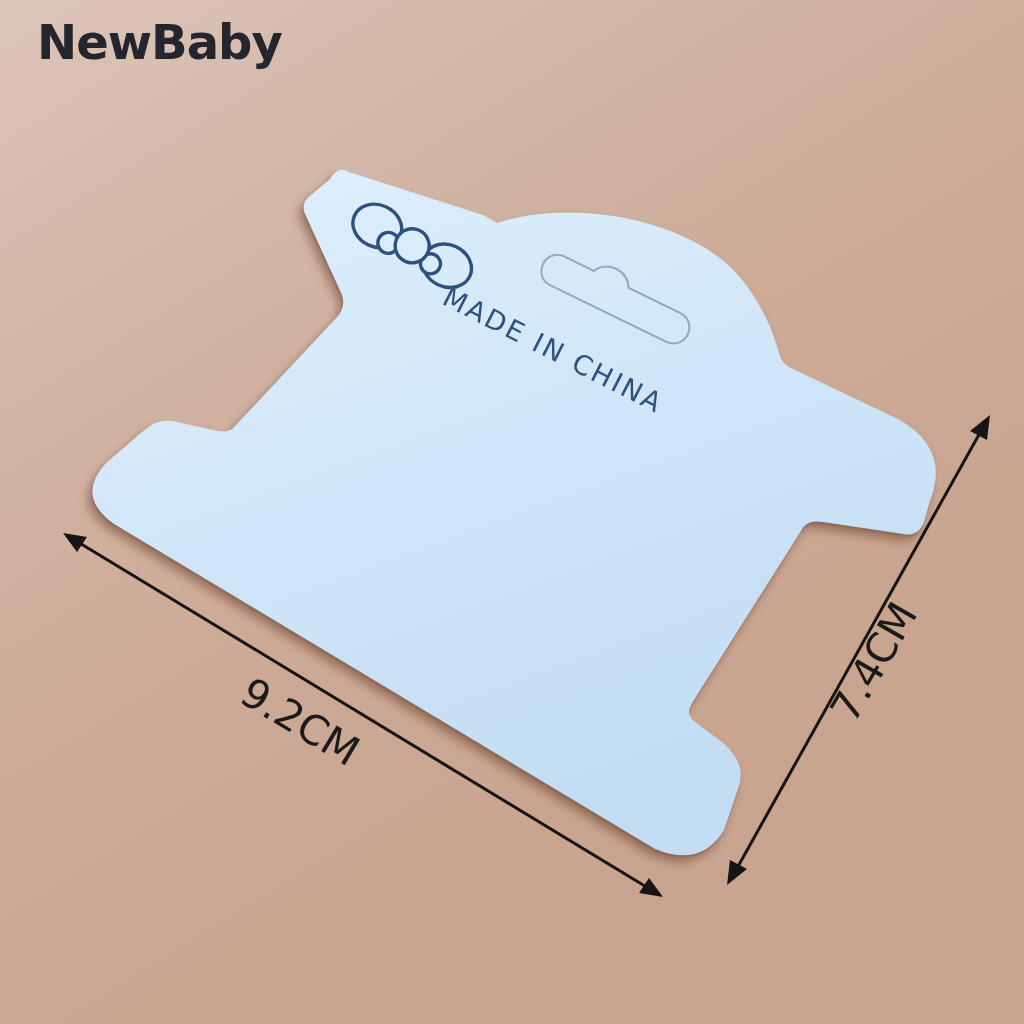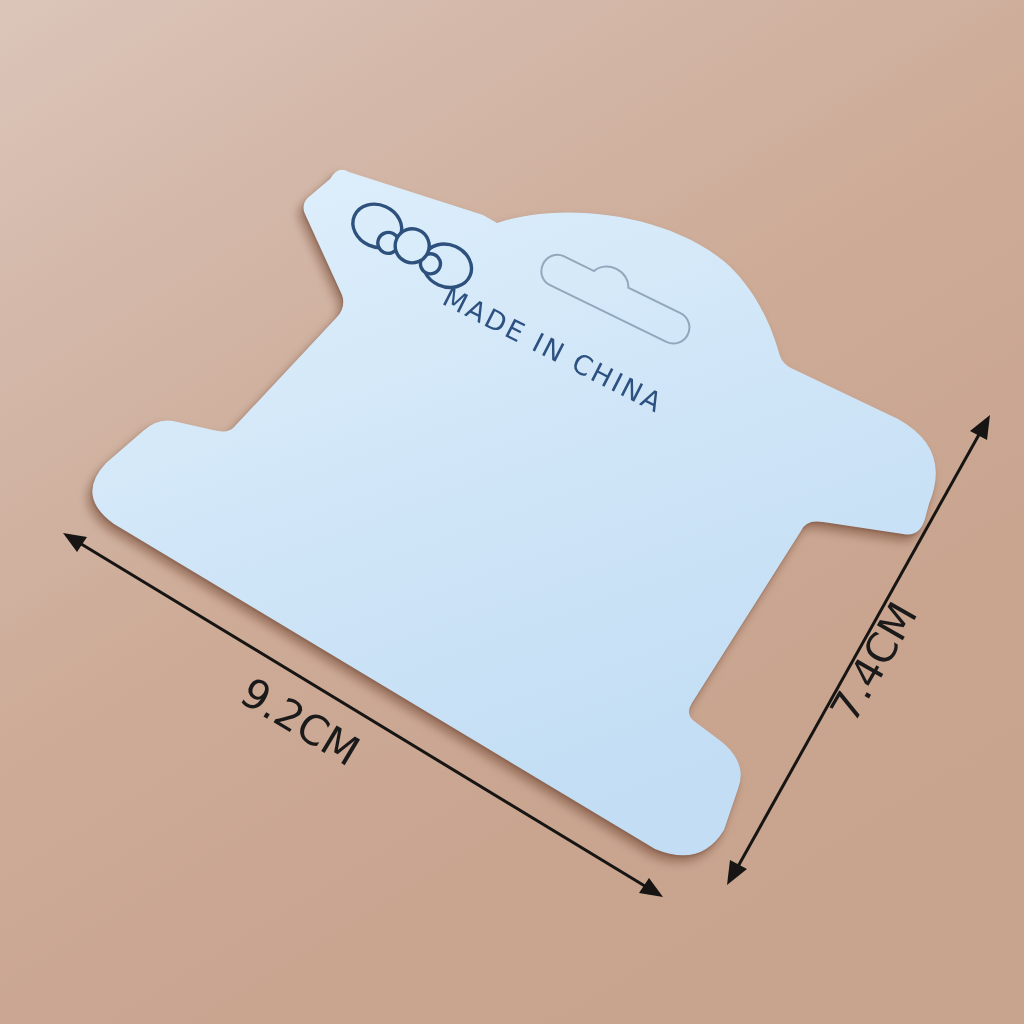--- a/index.html
+++ b/index.html
@@ -101,19 +101,20 @@
       <polygon class="dim-head" points="663,897 639,893 649,878"></polygon>
     </g>
 
     <g>
       <line class="dim-shaft" x1="731" y1="879" x2="986" y2="422"></line>
       <polygon class="dim-head" points="990,415 987,440 970,431"></polygon>
       <polygon class="dim-head" points="727,885 747,869 730,860"></polygon>
     </g>
   </svg>
 
+  <div class="watermark">NewBaby</div>
 
   <div class="print-line">MADE IN CHINA</div>
 
   <div class="dim-label dim-w">9.2CM</div>
   <div class="dim-label dim-h">7.4CM</div>
 
 </div>
 
 </body></html>

